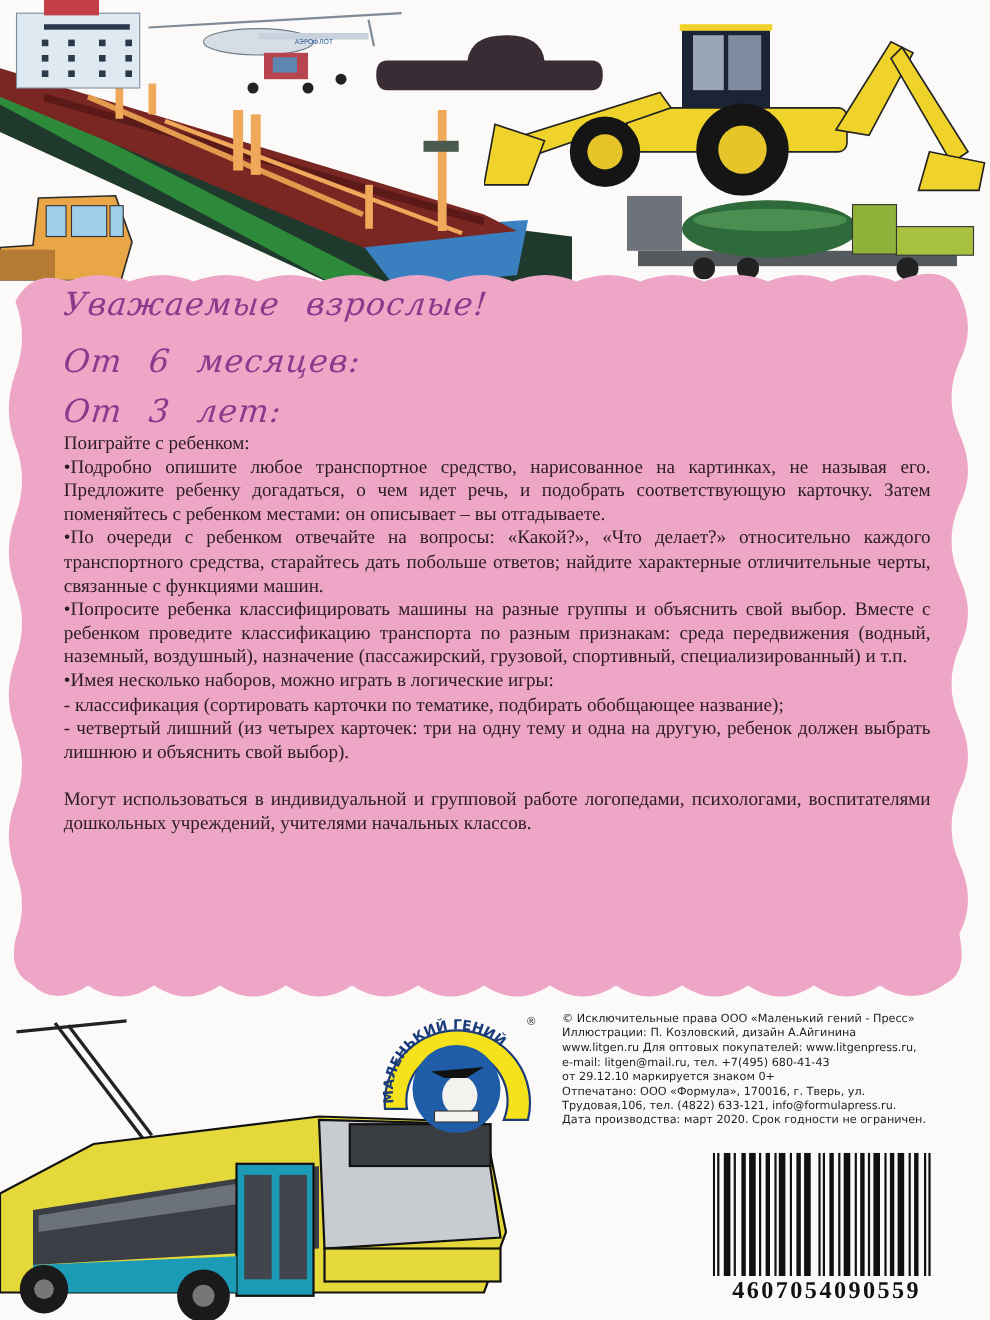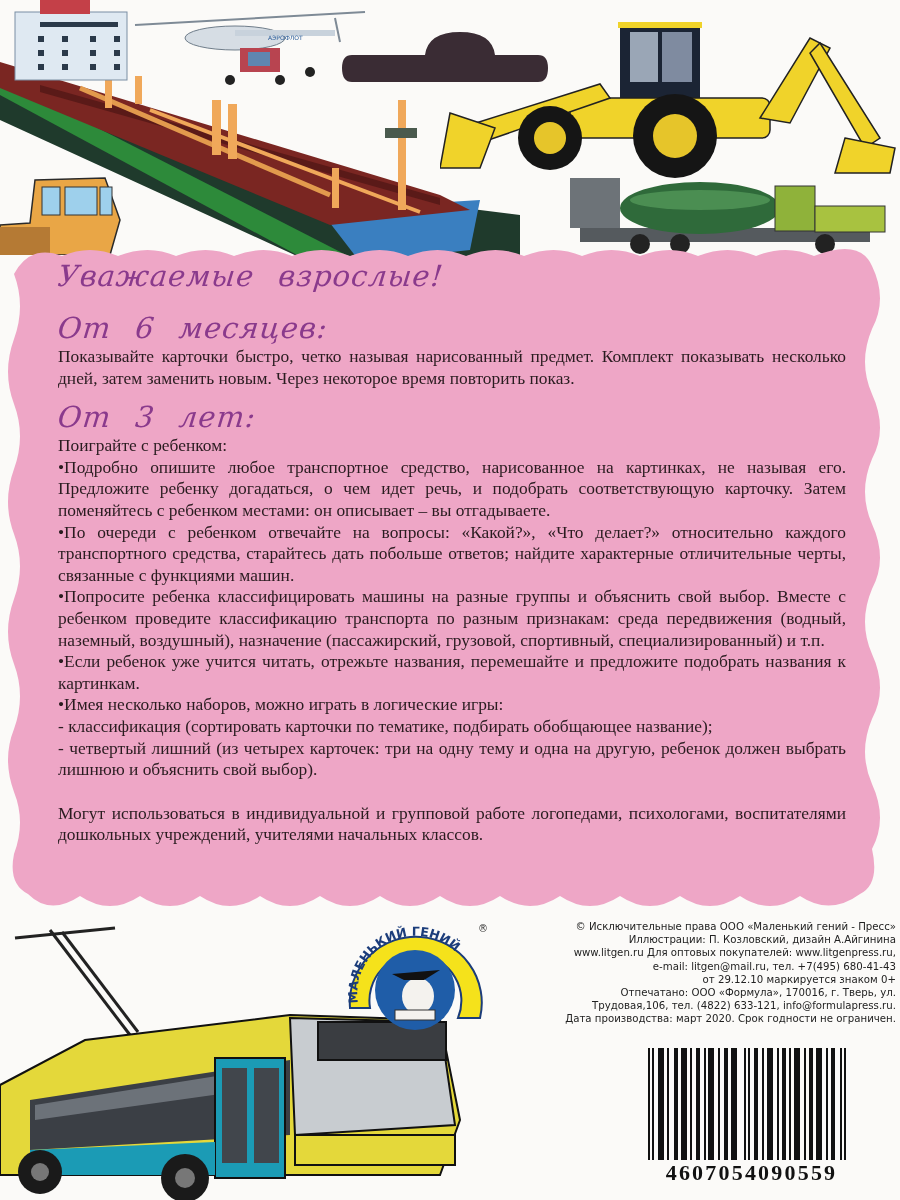--- a/index.html
+++ b/index.html
@@ -30,21 +30,21 @@
     .h1 { margin: 0 0 4px 0; }
     .h2 { margin: 16px 0 0 0; }
     .h3 { margin: 10px 0 0 0; }
     .final { margin-top: 22px !important; }
     
     #imprint {
       position: absolute; left: 511px; top: 920px; width: 385px;
       font-family: "DejaVu Sans", sans-serif; font-size: 10.2px; line-height: 13.2px;
       color: #222;
     }
-    #imprint div { white-space: nowrap; text-align: right; }
+    #imprint div { white-space: nowrap; }
     #barcode { position: absolute; left: 648px; top: 1048px; }
     #barcode-digits {
       position: absolute; left: 640px; top: 1160px; width: 215px;
       font-family: "Liberation Serif", serif; font-weight: bold; font-size: 22px;
       letter-spacing: 2.2px; color: #111; background: #fbfaf8; padding-left: 4px; text-align: center;
     }
     #logo { position: absolute; left: 340px; top: 918px; }
   </style>
 </head>
 <body>
@@ -153,28 +153,26 @@
       Q30,0 62,12 Q90,0 118,12 Q148,0 176,12 Q206,0 234,12 Q264,0 292,12 Q322,0 350,12 Q380,0 408,12 Q438,0 466,12 Q496,0 524,12 Q554,0 582,12 Q612,0 640,12 Q670,0 698,12 Q728,0 756,12 Q786,0 814,12 Q860,-6 872,22
       Q888,55 872,85 Q858,118 872,150 Q888,185 872,215 Q858,248 872,280 Q888,315 872,345 Q858,378 872,410 Q888,445 872,475 Q858,508 872,540 Q888,575 872,605 Q880,640 860,650
       Q830,672 800,652 Q770,672 740,652 Q710,672 680,652 Q650,672 620,652 Q590,672 560,652 Q530,672 500,652 Q470,672 440,652 Q410,672 380,652 Q350,672 320,652 Q290,672 260,652 Q230,672 200,652 Q170,672 140,652 Q110,672 80,652 Q50,672 28,650
       Q8,640 14,610 Q26,578 14,548 Q2,515 14,485 Q26,452 14,420 Q2,388 14,355 Q26,322 14,290 Q2,258 14,225 Q26,192 14,160 Q2,128 14,95 Q26,62 14,30 Z" fill="#eea6c6"></path>
   </svg>
 
   <div class="panel-text">
     <div class="head-script h1">Уважаемые взрослые!</div>
 
     <div class="head-script h2">От 6 месяцев:</div>
-    <p>Показывайте карточки быстро, четко называя нарисованный предмет. Комплект показывать несколько дней, затем заменить новым. Через некоторое время повторить показ.</p>
 
     <div class="head-script h3">От 3 лет:</div>
     <p>Поиграйте с ребенком:</p>
     <p>•Подробно опишите любое транспортное средство, нарисованное на картинках, не называя его. Предложите ребенку догадаться, о чем идет речь, и подобрать соответствующую карточку. Затем поменяйтесь с ребенком местами: он описывает – вы отгадываете.</p>
     <p>•По очереди с ребенком отвечайте на вопросы: «Какой?», «Что делает?» относительно каждого транспортного средства, старайтесь дать побольше ответов; найдите характерные отличительные черты, связанные с функциями машин.</p>
     <p>•Попросите ребенка классифицировать машины на разные группы и объяснить свой выбор. Вместе с ребенком проведите классификацию транспорта по разным признакам: среда передвижения (водный, наземный, воздушный), назначение (пассажирский, грузовой, спортивный, специализированный) и т.п.</p>
-    <p>•Если ребенок уже учится читать, отрежьте названия, перемешайте и предложите подобрать названия к картинкам.</p>
     <p>•Имея несколько наборов, можно играть в логические игры:</p>
     <p>- классификация (сортировать карточки по тематике, подбирать обобщающее название);</p>
     <p>- четвертый лишний (из четырех карточек: три на одну тему и одна на другую, ребенок должен выбрать лишнюю и объяснить свой выбор).</p>
 
     <p class="final">Могут использоваться в индивидуальной и групповой работе логопедами, психологами, воспитателями дошкольных учреждений, учителями начальных классов.</p>
   </div>
 </div>
 
 <svg class="illus" style="left:0;top:910px" width="470" height="290" viewBox="0 0 470 290">
 

